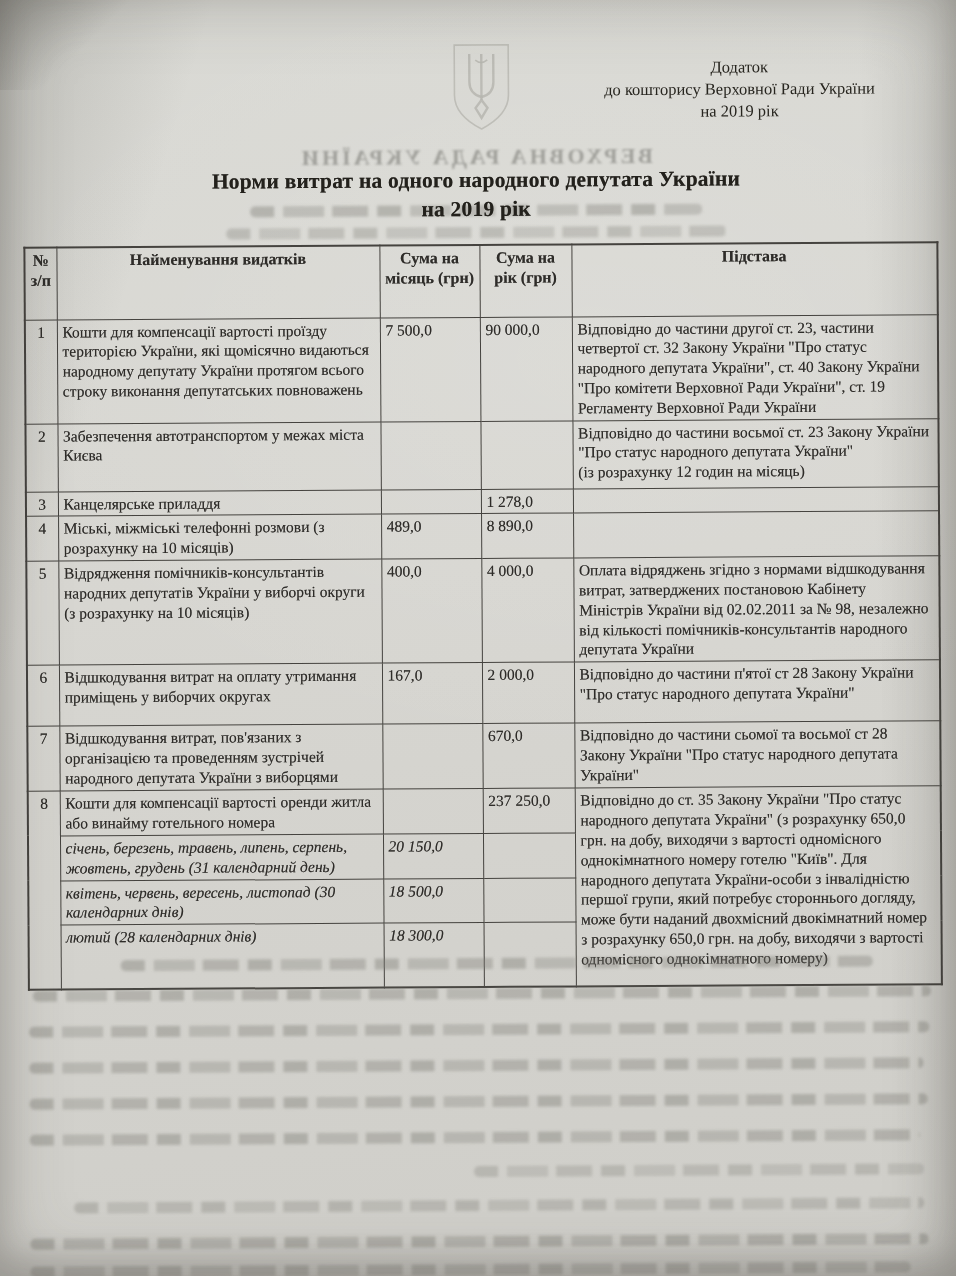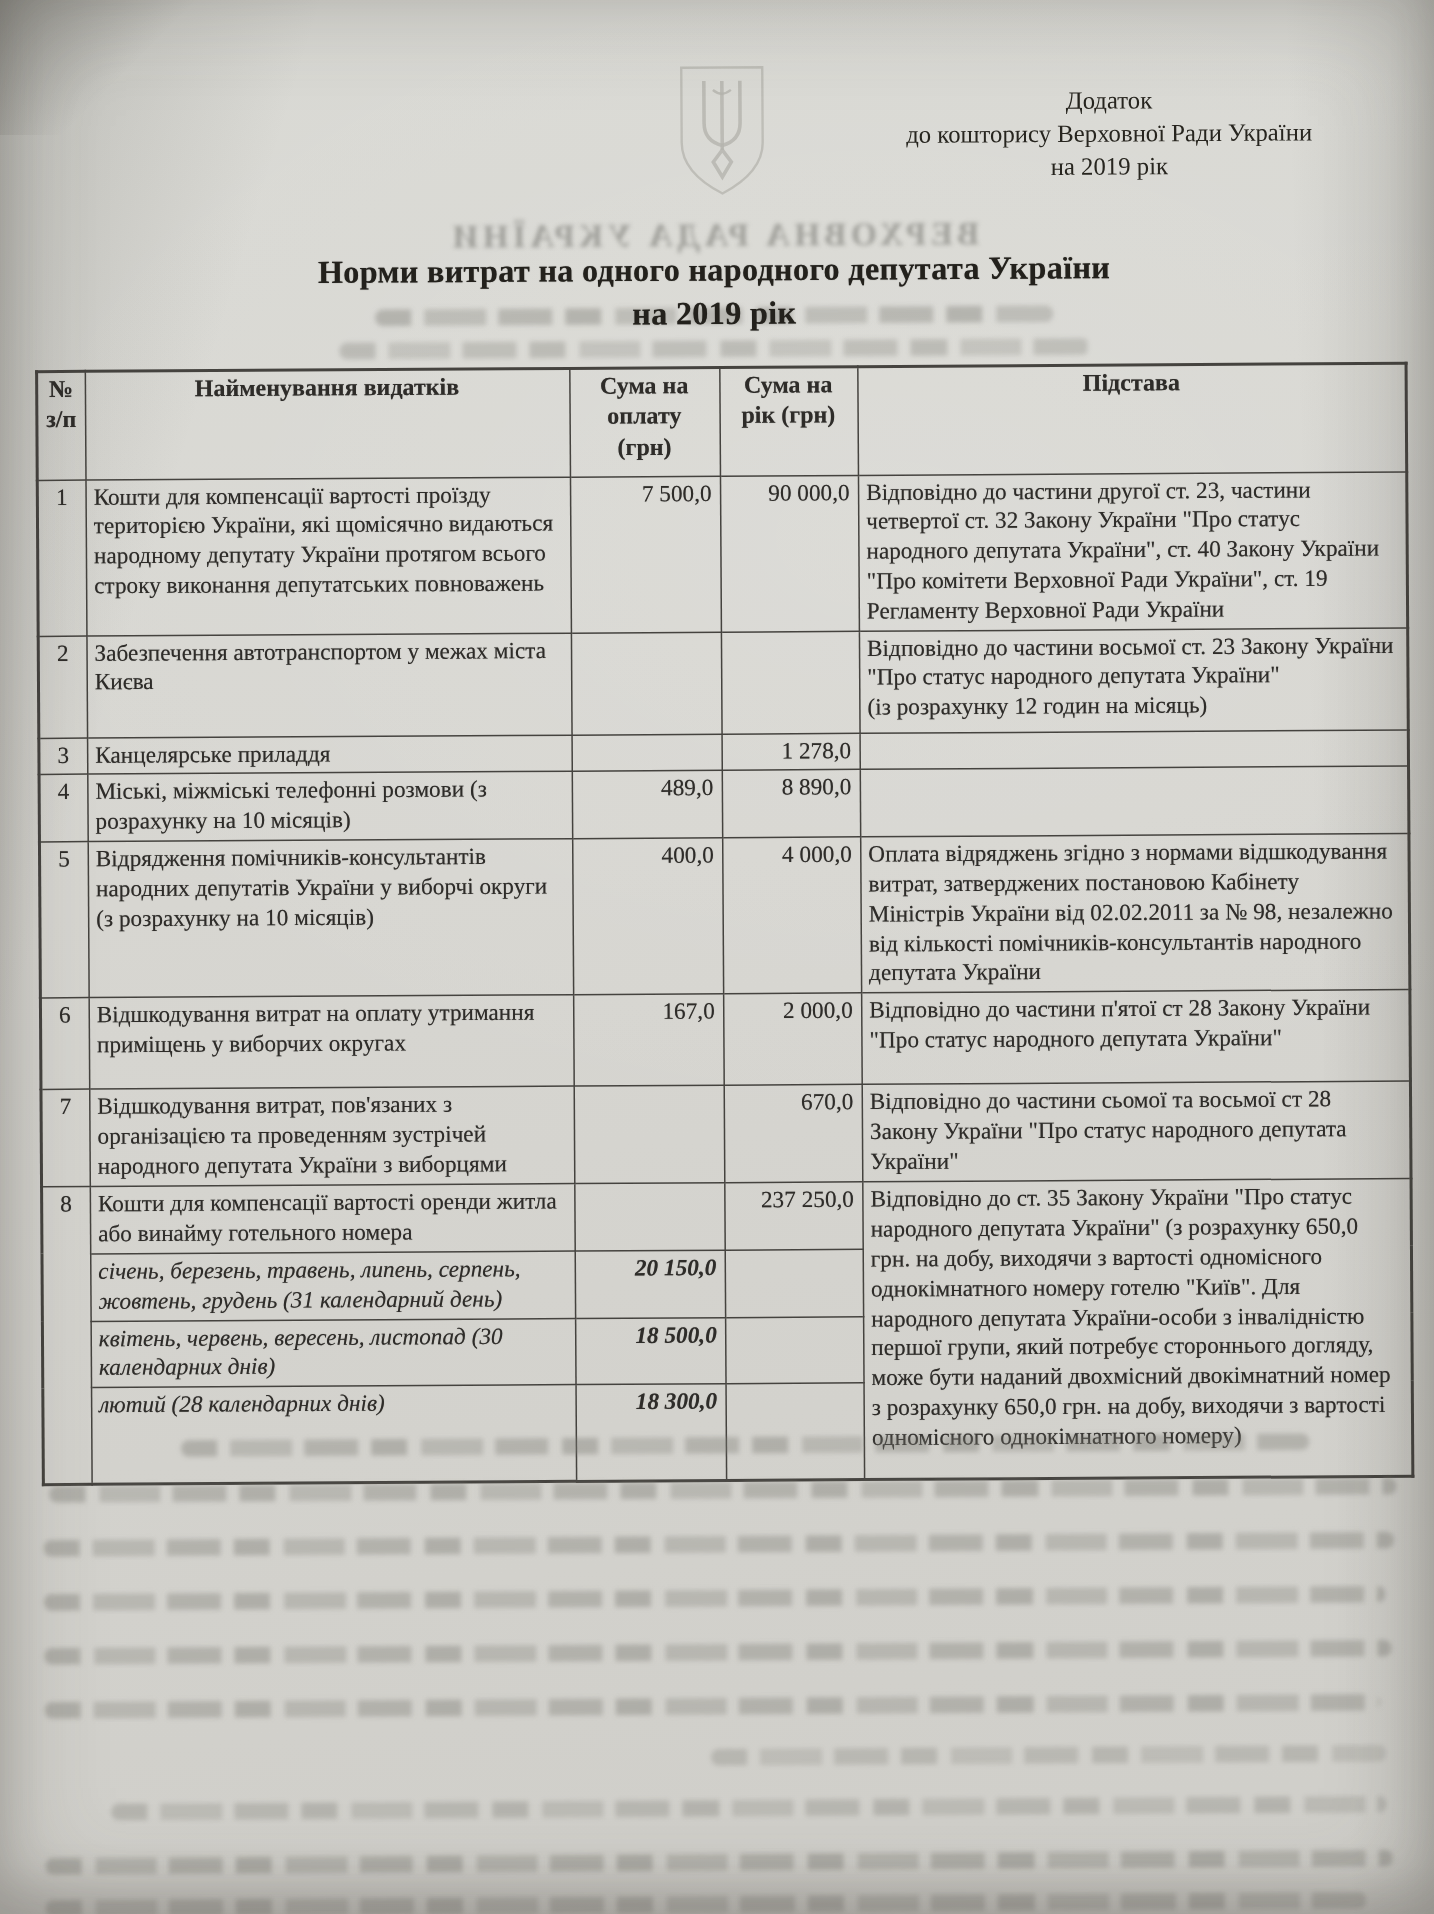--- a/index.html
+++ b/index.html
@@ -76,25 +76,25 @@
   }
   table.norms td,table.norms th{
     border:1.6px solid var(--line);
     vertical-align:top;
     padding:2px 5px;
     overflow:hidden;
   }
   table.norms{border:2px solid var(--line);}
   th{font-weight:bold;font-size:16px;padding-top:4px;}
   td.c-num{text-align:center;padding-left:1px;padding-right:1px;}
-  td.c-month,td.c-year{text-align:right;padding-top:3px;}
+  td.c-month,td.c-year{text-align:left;padding-top:3px;}
   td.c-name{padding-left:6px;}
   td.c-basis{padding-left:7px;white-space:pre-line;}
   tr.sub .c-name{font-style:italic;}
-  tr.sub .c-month{font-style:italic;font-weight:bold;}
+  tr.sub .c-month{font-style:italic;}
 </style>
 </head>
 <body>
 
 <div class="page">
 
   <div class="corner-shade"></div>
 
   <div class="doc">
 
@@ -131,21 +131,21 @@
         <col style="width:32px">
           <col style="width:323px">
           <col style="width:100px">
         <col style="width:92px">
           <col style="width:366px">
       </colgroup>
       <thead>
         <tr style="height:72px">
           <th>№ з/п</th>
           <th>Найменування видатків</th>
-          <th>Сума на оплату (грн)</th>
+          <th>Сума на місяць (грн)</th>
           <th>Сума на рік (грн)</th>
           <th>Підстава</th>
         </tr>
       </thead>
       <tbody id="norms-body">
           <tr style="height: 104px;">
             <td class="c-num">1</td>
             <td class="c-name">Кошти для компенсації вартості проїзду територією України, які щомісячно видаються народному депутату України протягом всього строку виконання депутатських повноважень</td>
             <td class="c-month">7 500,0</td>
             <td class="c-year">90 000,0</td>

